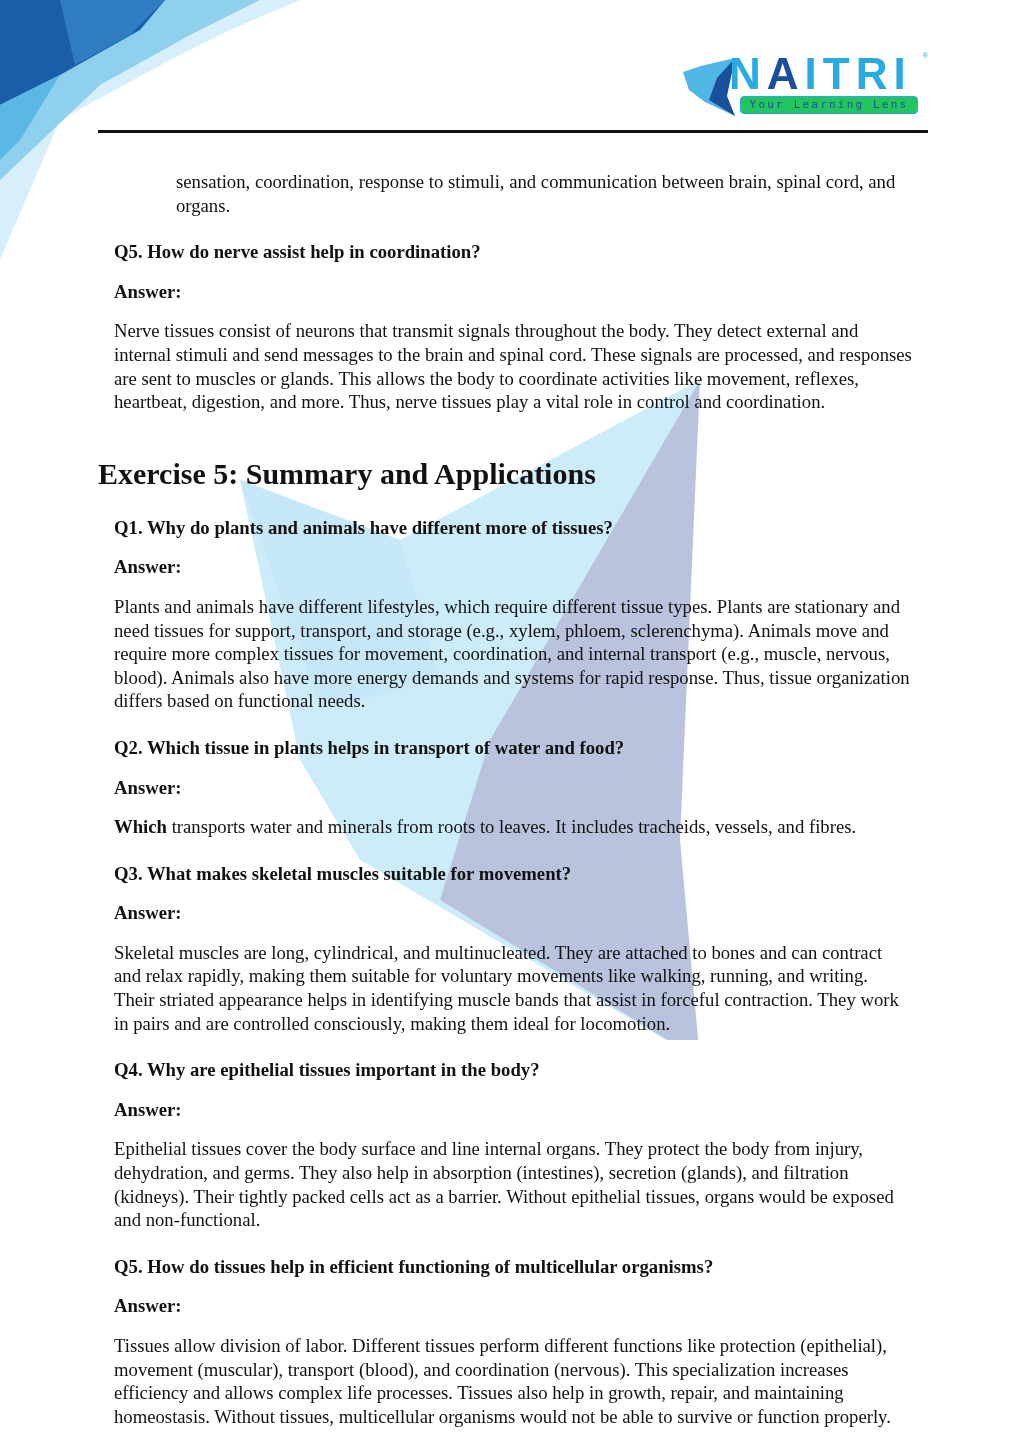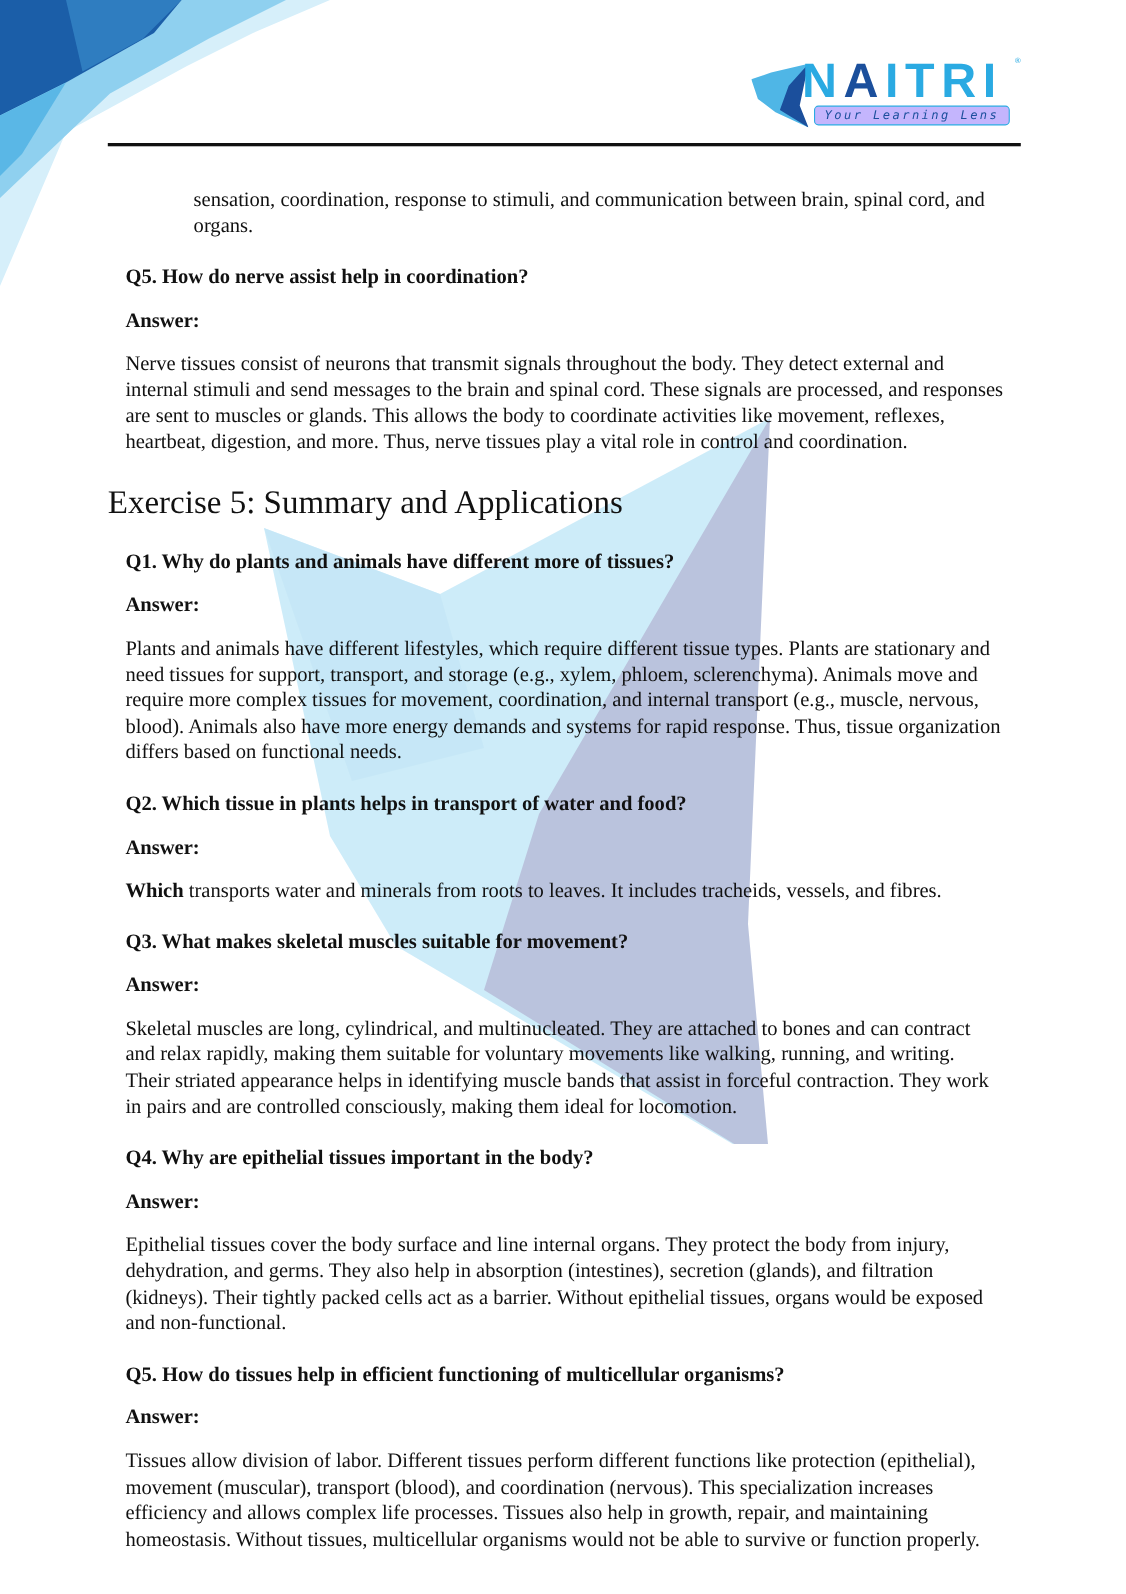--- a/index.html
+++ b/index.html
@@ -13,33 +13,33 @@
   .watermark { position: absolute; left: 240px; top: 380px; width: 460px; height: 660px; z-index: 0; opacity: 0.35; }
   .logo { position: absolute; left: 683px; top: 52px; width: 245px; height: 68px; z-index: 2; }
   .logo-mark { position: absolute; left: 0; top: 6px; width: 52px; height: 58px; }
   .logo-word {
     position: absolute; left: 46px; top: 0; font-family: "Liberation Sans", sans-serif;
     font-weight: bold; font-size: 44px; letter-spacing: 6px; color: #2aaae2; line-height: 44px;
   }
   .logo-word .dk { color: #1b4f9c; }
   .logo-tag {
     position: absolute; left: 57px; top: 44px; width: 176px; height: 16px;
-    border: 1.5px solid #2aaae2; border-radius: 4px; background: #c4b5fd;
-    font-family: "DejaVu Sans Mono", monospace; font-style: italic; font-size: 11px;
+    border: 1.5px solid #2aaae2; border-radius: 4px; background: #22c55e;
+    font-family: "DejaVu Sans Mono", monospace; font-size: 11px;
     letter-spacing: 2.2px; color: #1b4f9c; text-align: center; line-height: 16px;
   }
   .reg { position: absolute; right: 0; top: 0; font-size: 7px; color: #2aaae2; font-family: "Liberation Sans", sans-serif; }
   .header-rule { position: absolute; left: 98px; top: 130px; width: 830px; height: 3px; background: #111; z-index: 2; }
   .content { position: absolute; left: 98px; top: 154px; width: 830px; z-index: 2; font-size: 18.7px; line-height: 23.6px; }
   .indent { padding-left: 62px; }
   p { margin: 16px; }
   .qblock { margin-top: 23px; }
   .q { font-weight: bold; }
   .ans { font-weight: bold; }
-  h1.ex { font-size: 30px; font-weight: normal; margin: 23px 0 0 0; line-height: 40px; }
+  h1.ex { font-size: 30px; font-weight: bold; margin: 40px 0 0 0; line-height: 40px; }
   .qblock.first { margin-top: 22px; }
   b.term { font-weight: bold; }
 </style>
 </head>
 <body>
 
 <svg class="corner" viewBox="0 0 300 300">
   <polygon points="0,0 300,0 230,30 170,60 60,120 0,260" fill="#d6effa"></polygon>
   <polygon points="0,0 260,0 190,35 100,85 0,180" fill="#8fd0ef"></polygon>
   <polygon points="0,0 165,0 140,30 60,75 0,105" fill="#1b5ea8"></polygon>

